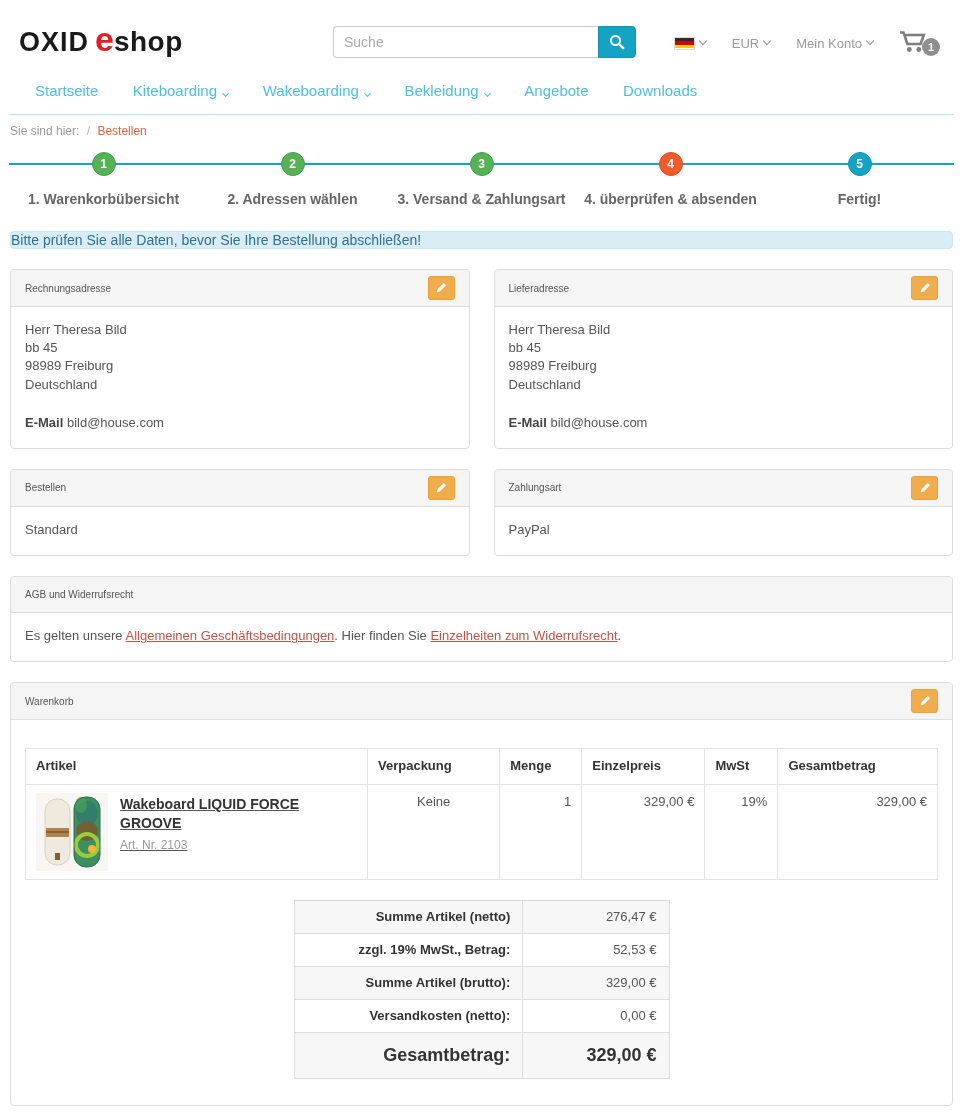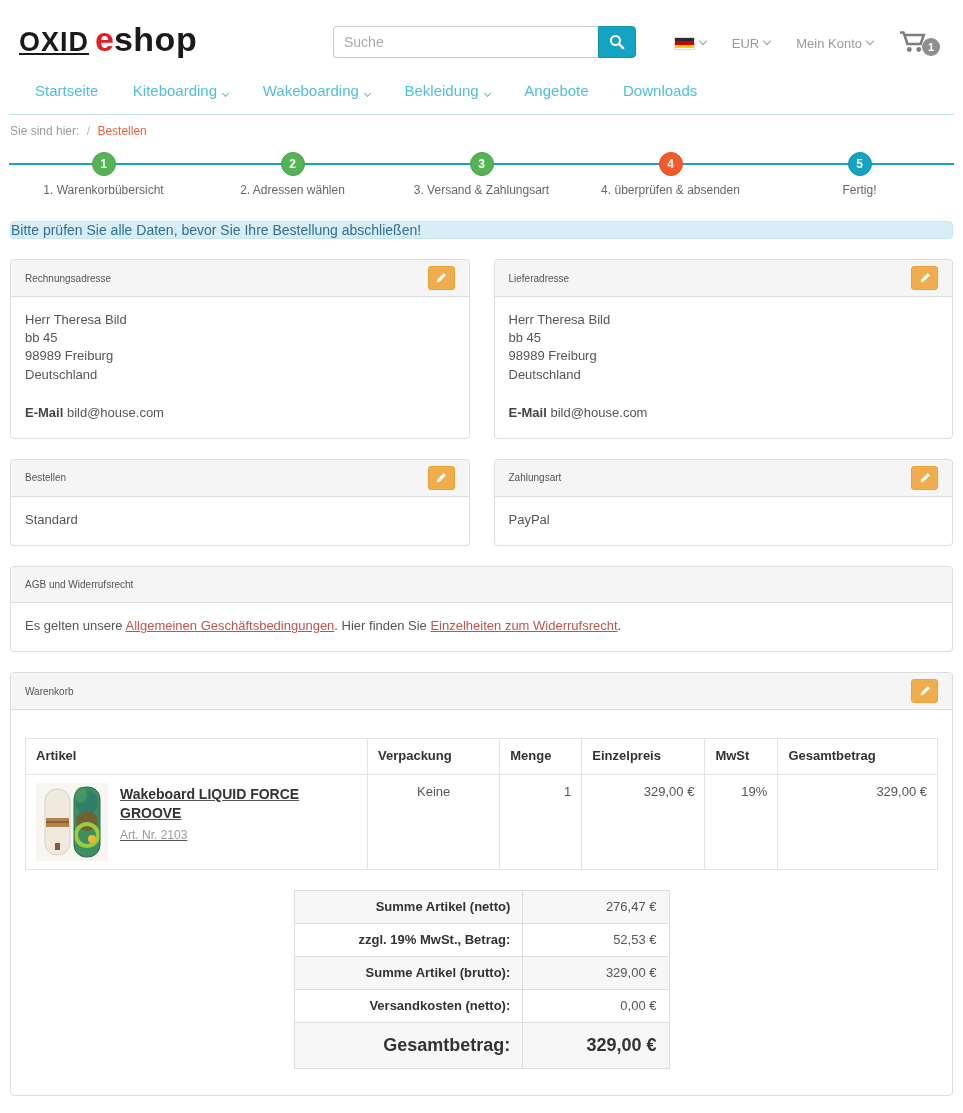--- a/index.html
+++ b/index.html
@@ -7,23 +7,23 @@
   body {
     width: 963px;
     font-family: "Liberation Sans", "DejaVu Sans", sans-serif;
     color:#555;
   }
   .container { padding: 0 9px; }
 
   
   .topbar { position: relative; height: 70px; }
   .logo { position:absolute; left:10px; top:20px; cursor:pointer; white-space:nowrap; }
-  .logo .oxid { font-size:27px; font-weight:800; color:#1a1a1a; letter-spacing:1px;text-decoration:underline; }
+  .logo .oxid { font-size:27px; font-weight:800; color:#1a1a1a; letter-spacing:1px; }
   .logo .e { font-size:34px; font-weight:800; color:#e31e24; margin-left:6px; }
-  .logo .shop { font-size:34px; font-weight:800; color:#1a1a1a; letter-spacing:.5px; }
+  .logo .shop { font-size:28px; font-weight:800; color:#1a1a1a; letter-spacing:.5px; }
   .searchbox { position:absolute; left:324px; top:26px; display:flex; }
   .searchbox input {
     width:265px; height:32px; border:1px solid #ccc; border-right:none;
     border-radius:4px 0 0 4px; padding:0 10px; font-size:14px; color:#555; outline:none;
     font-family:"Liberation Sans",sans-serif;
   }
   .searchbox input::placeholder { color:#aaa; }
   .search-btn {
     width:38px; height:32px; background:#14a3c2; border:1px solid #1194b0;
     border-radius:0 4px 4px 0; display:flex; align-items:center; justify-content:center; cursor:pointer;
@@ -56,21 +56,21 @@
   .steps-line { position:absolute; left:0; right:0; top:11px; height:2px; background:#14a3c2; }
   .steps-row { display:flex; position:relative; }
   .step { flex:1; text-align:center; }
   .step-circle {
     width:24px; height:24px; border-radius:50%; margin:0 auto; color:#fff;
     font-size:12px; font-weight:bold; line-height:22px; border:1px solid transparent; position:relative;
   }
   .c-green  { background:#55b255; border-color:#49a049; }
   .c-orange { background:#f15b2b; border-color:#e14e1f; }
   .c-teal   { background:#14a3c2; border-color:#1193ae; }
-  .step-label { margin-top:7px; font-size:12px; color:#666; }
+  .step-label { margin-top:15px; font-size:14px; color:#666;font-weight:bold; }
 
   
   .alert-info {
     background:#d9edf7; border:1px solid #c9e7f2; color:#31708f;
     border-radius:4px; font-size:14px; margin: 14px 1px 20px;
   }
 
   
   .grid-2 { display:flex; gap:24px; margin: 0 1px 20px; }
   .panel { border:1px solid #ddd; border-radius:4px; background:#fff; flex:1; }

